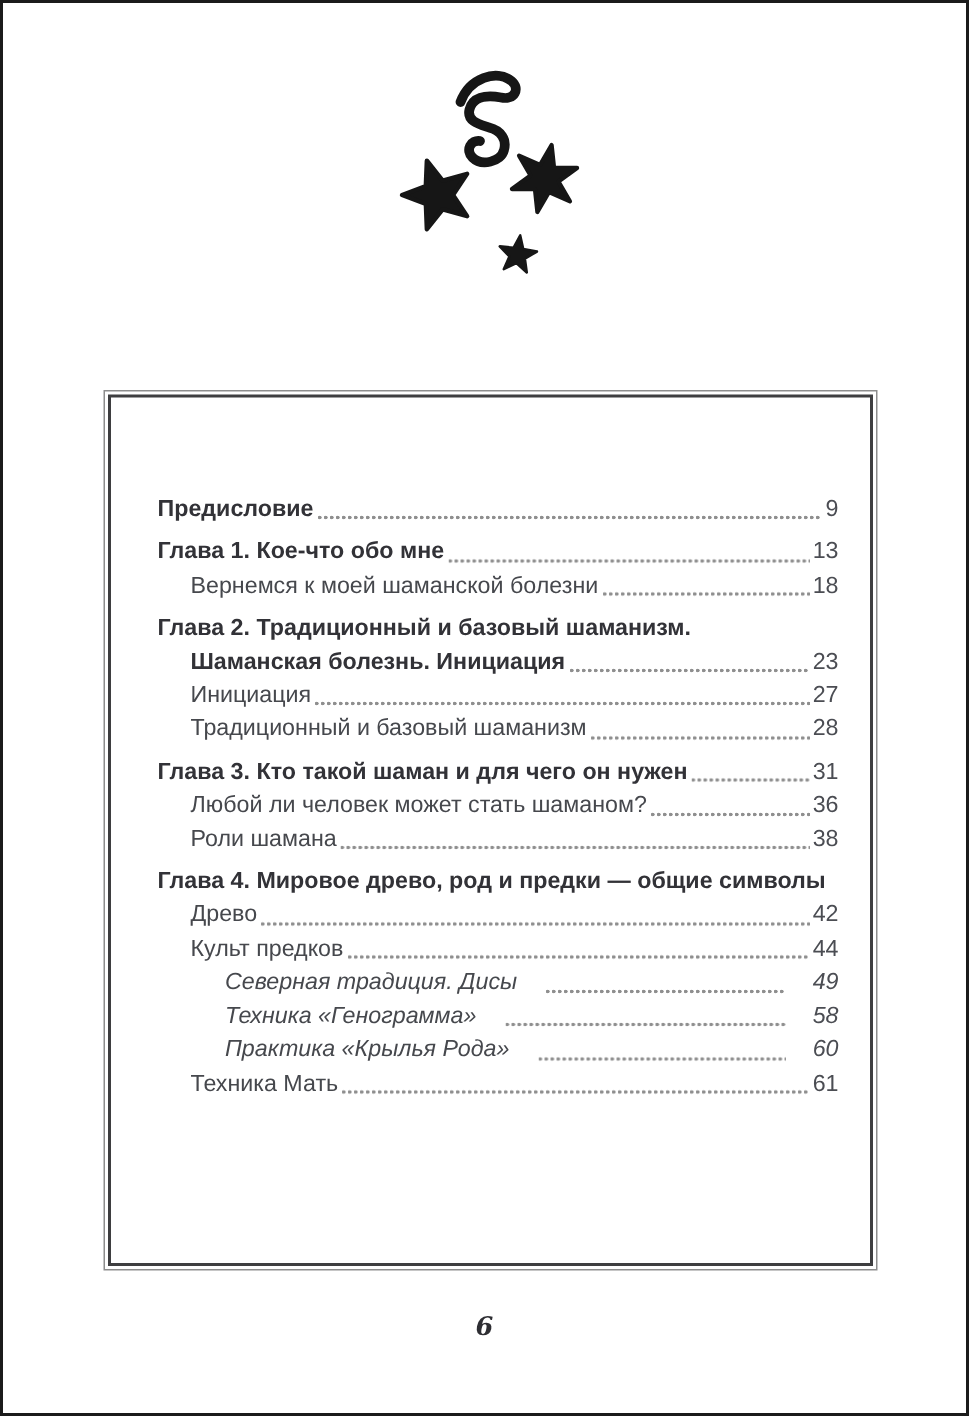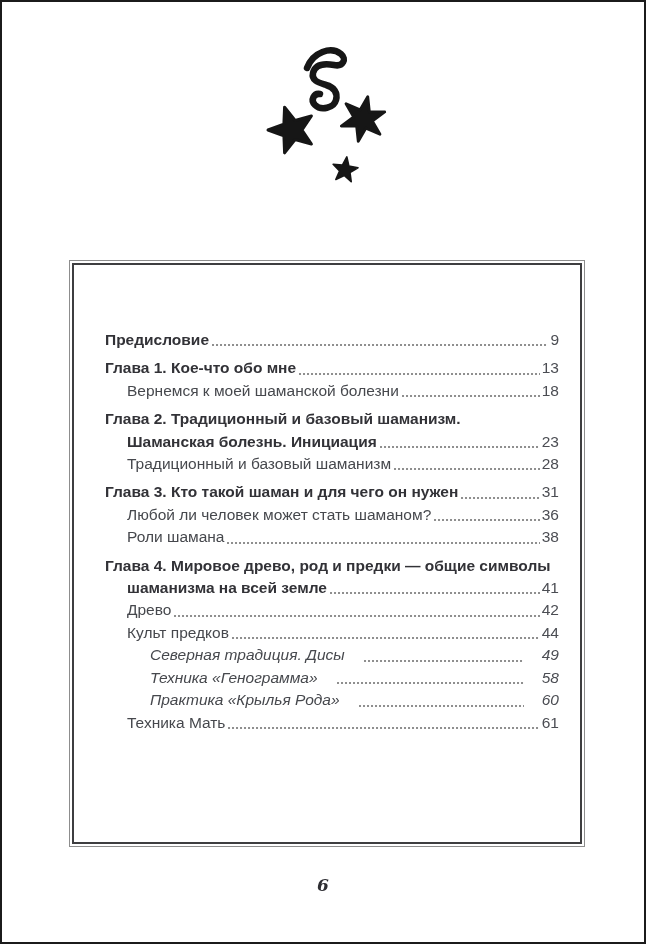--- a/index.html
+++ b/index.html
@@ -118,20 +118,25 @@
           </div>
           <div class="toc-row indent0 bold group-gap">
             <span class="toc-label">Глава 2. Традиционный и базовый шаманизм.</span>
           </div>
           <div class="toc-row indent1 bold">
             <span class="toc-label">Шаманская болезнь. Инициация</span>
             <span class="toc-leader"></span>
             <span class="toc-page">23</span>
           </div>
           <div class="toc-row indent1">
+            <span class="toc-label">Инициация</span>
+            <span class="toc-leader"></span>
+            <span class="toc-page">27</span>
+          </div>
+          <div class="toc-row indent1">
             <span class="toc-label">Традиционный и базовый шаманизм</span>
             <span class="toc-leader"></span>
             <span class="toc-page">28</span>
           </div>
           <div class="toc-row indent0 bold group-gap">
             <span class="toc-label">Глава 3. Кто такой шаман и для чего он нужен</span>
             <span class="toc-leader"></span>
             <span class="toc-page">31</span>
           </div>
           <div class="toc-row indent1">
@@ -139,25 +144,20 @@
             <span class="toc-leader"></span>
             <span class="toc-page">36</span>
           </div>
           <div class="toc-row indent1">
             <span class="toc-label">Роли шамана</span>
             <span class="toc-leader"></span>
             <span class="toc-page">38</span>
           </div>
           <div class="toc-row indent0 bold group-gap">
             <span class="toc-label">Глава 4. Мировое древо, род и предки — общие символы</span>
-          </div>
-          <div class="toc-row indent1 bold">
-            <span class="toc-label">шаманизма на всей земле</span>
-            <span class="toc-leader"></span>
-            <span class="toc-page">41</span>
           </div>
           <div class="toc-row indent1">
             <span class="toc-label">Древо</span>
             <span class="toc-leader"></span>
             <span class="toc-page">42</span>
           </div>
           <div class="toc-row indent1">
             <span class="toc-label">Культ предков</span>
             <span class="toc-leader"></span>
             <span class="toc-page">44</span>

